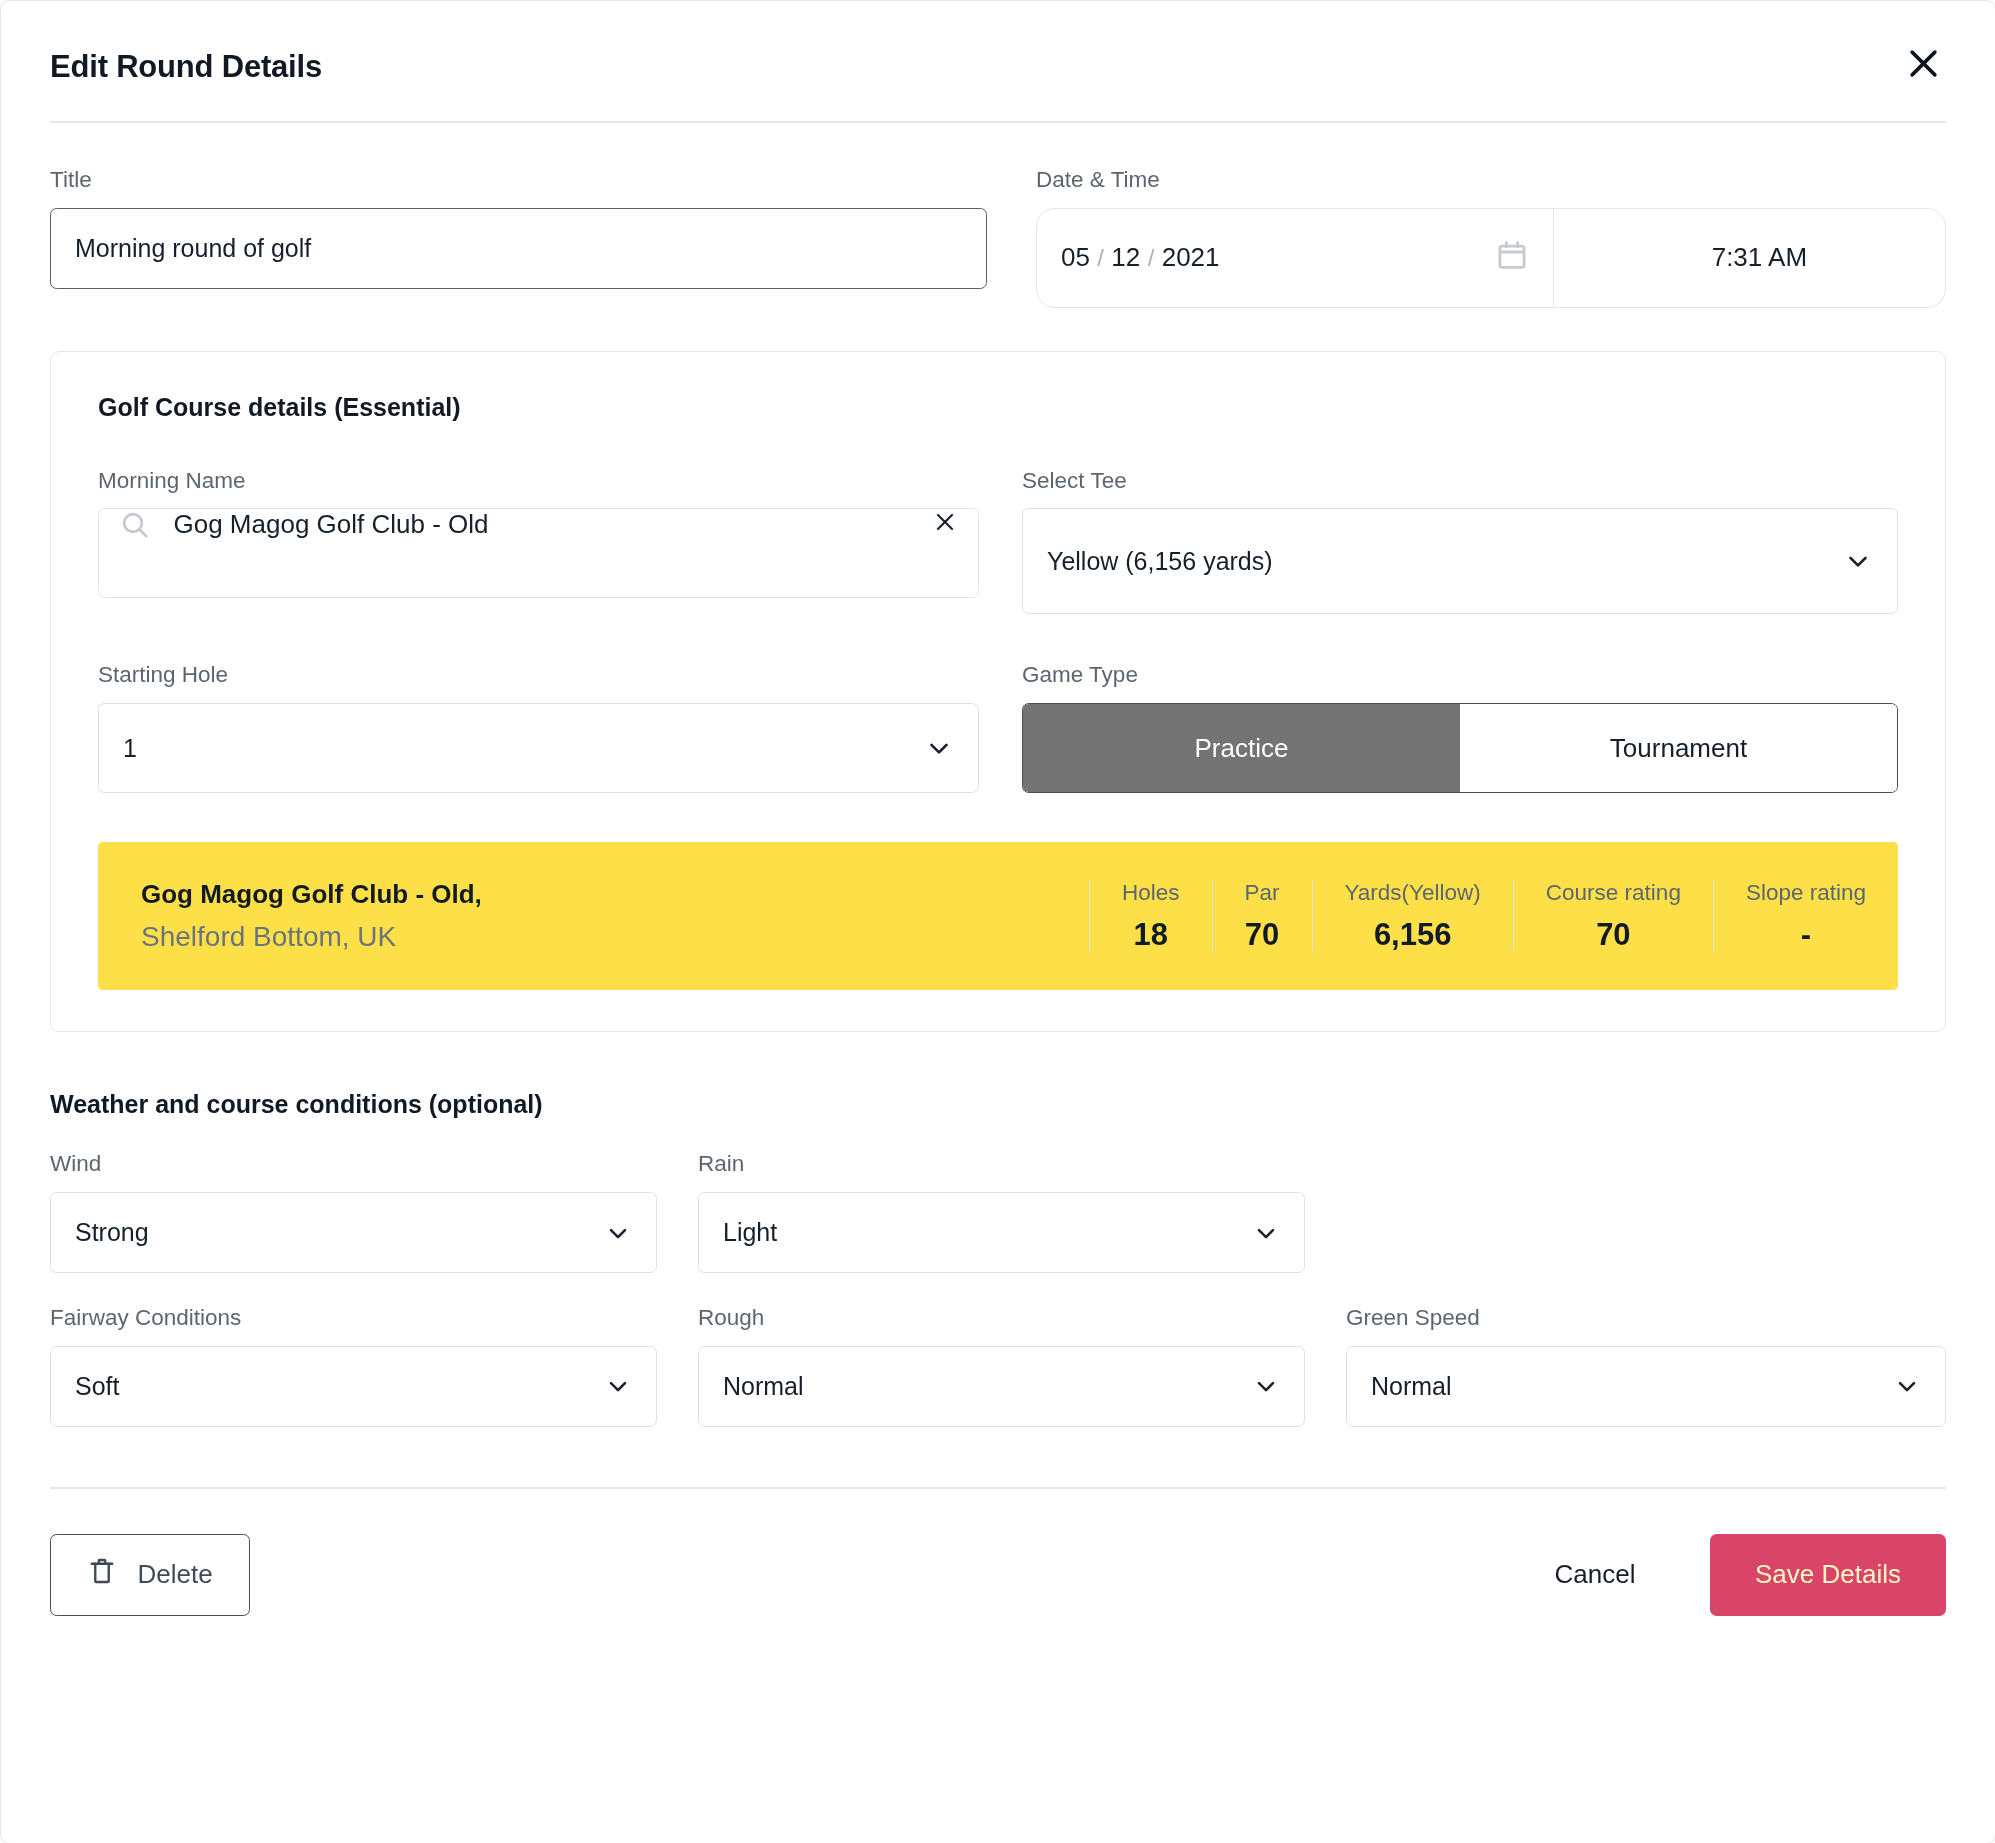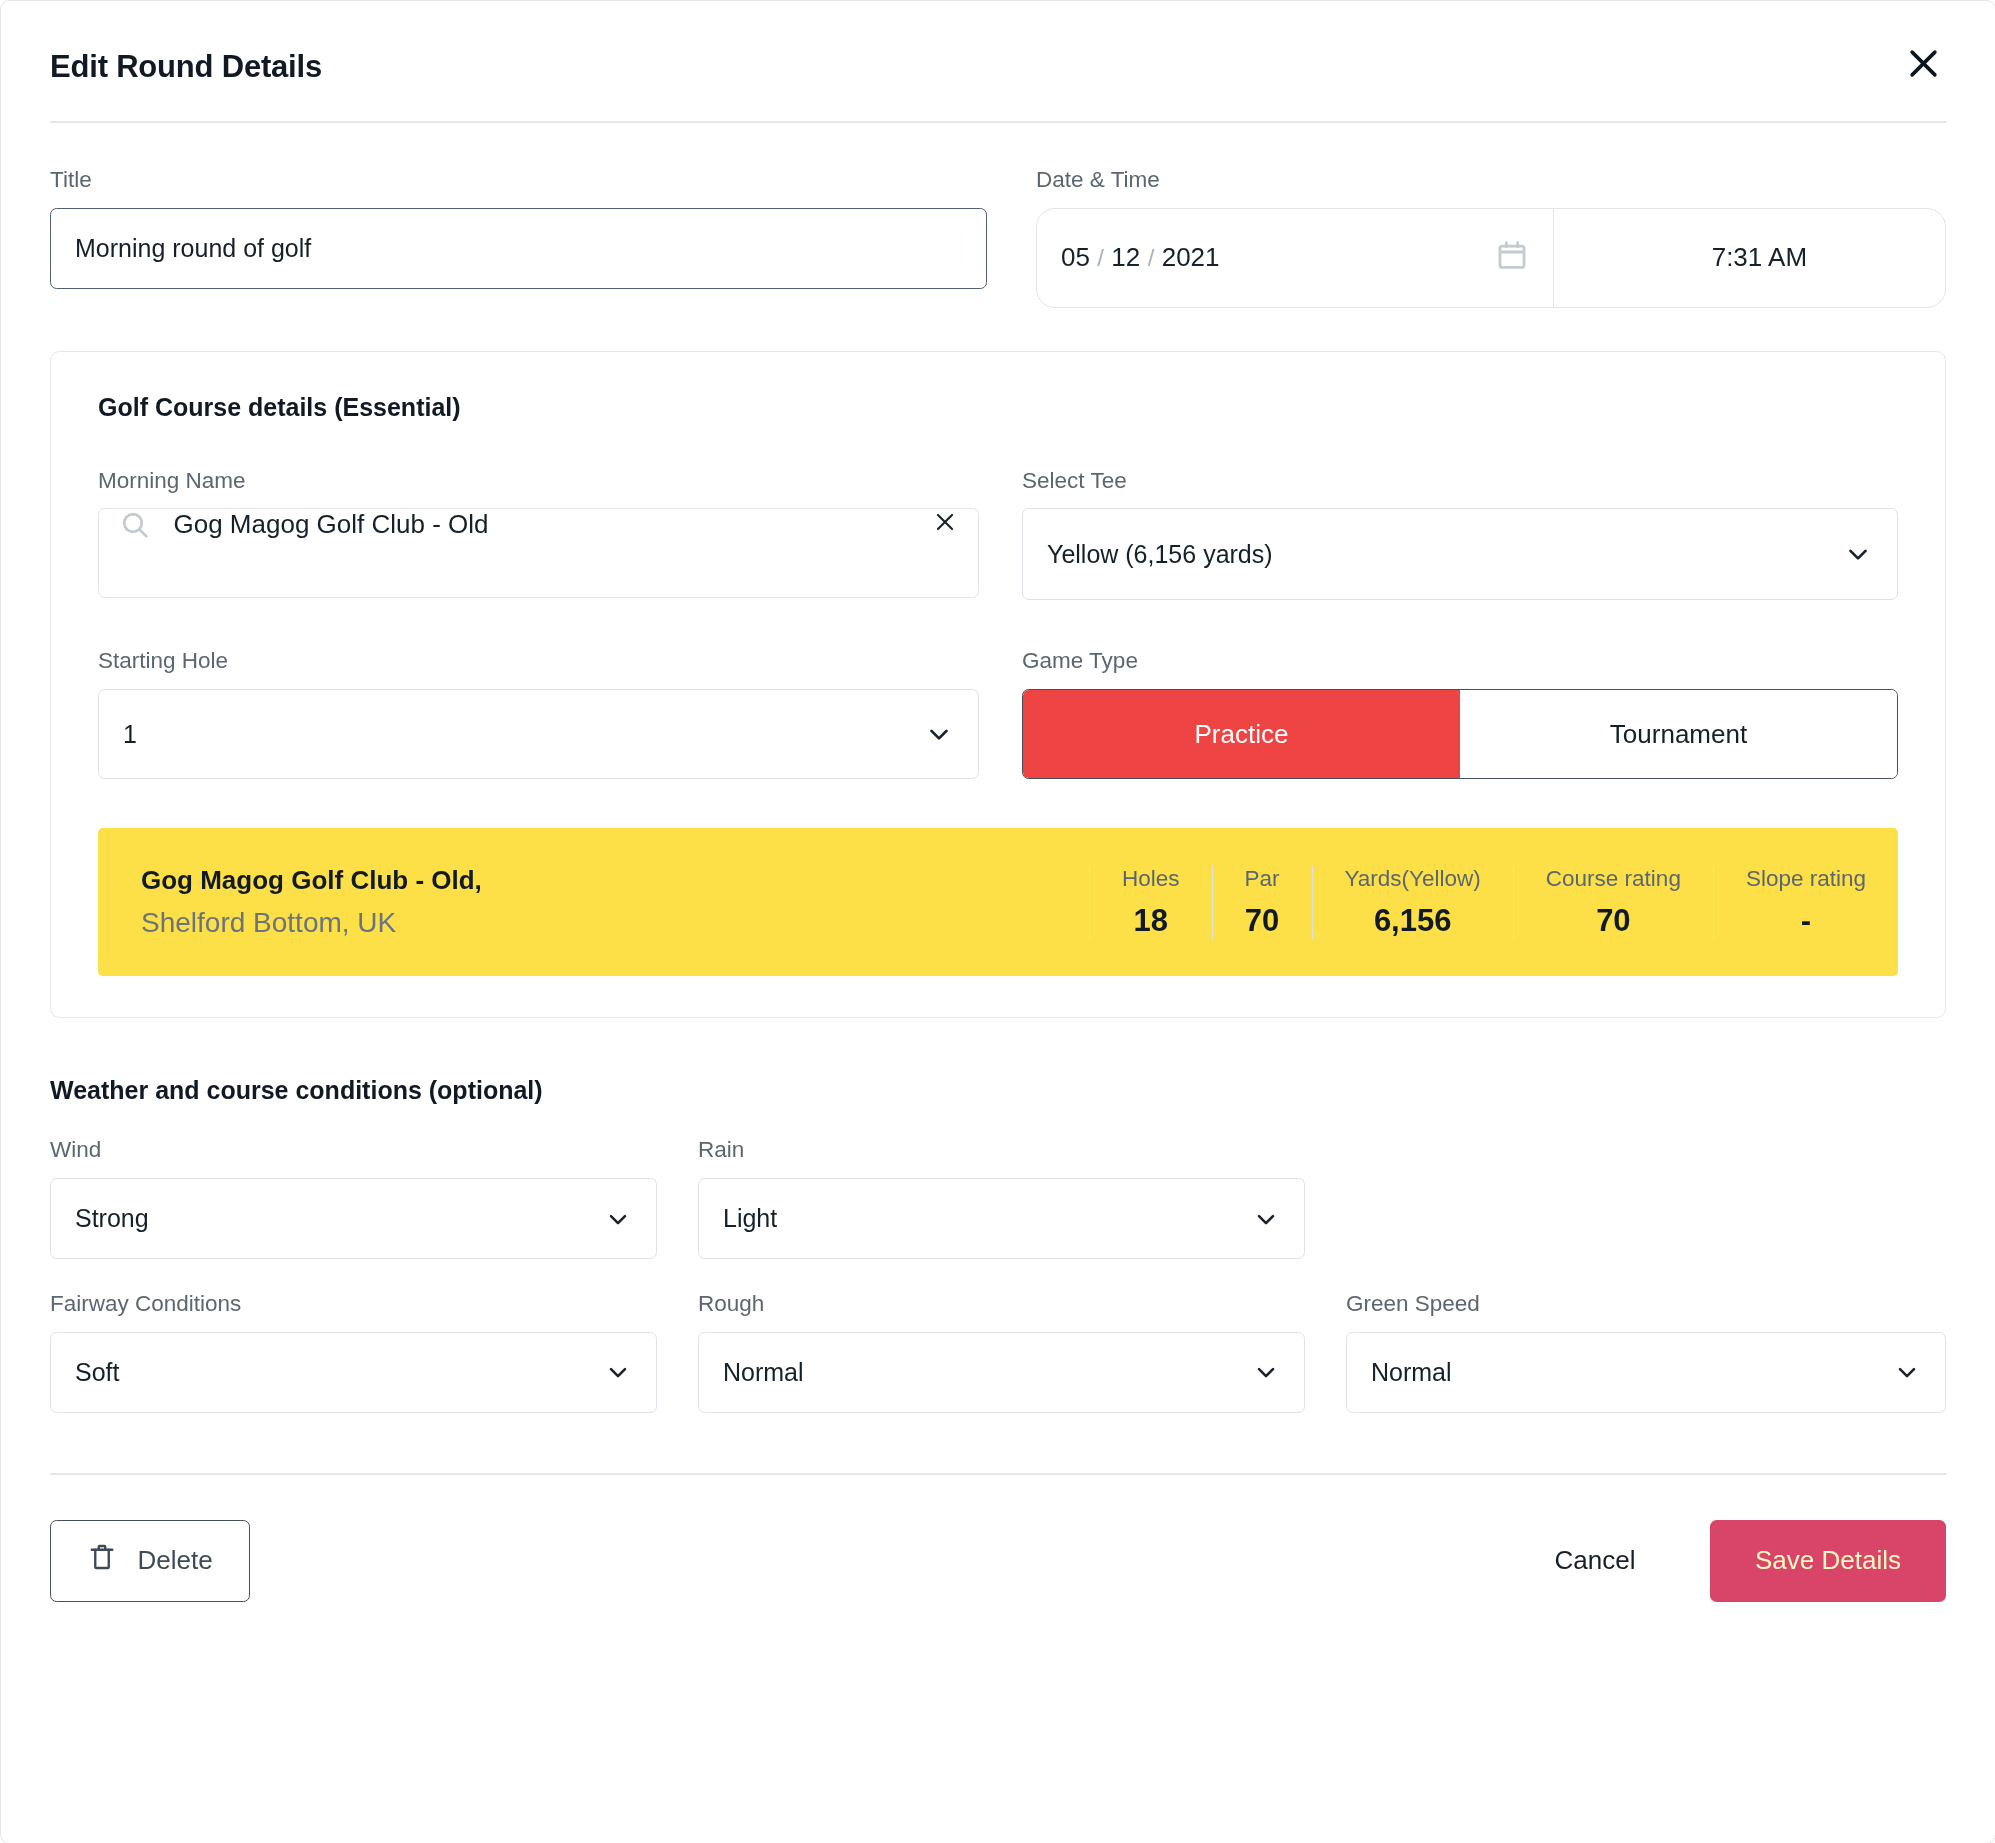--- a/index.html
+++ b/index.html
@@ -161,21 +161,21 @@
   }
   .search-input .text {
     flex: 1;
     font-size: 26px;
     color: #16202b;
   }
   .clear-x {
     cursor: pointer;
     display: flex; align-items: center;
   }
-  .tee-select { height: 92px; }
+  .tee-select { height: 106px; }
 
   .row-gap { margin-top: 49px; }
 
   .hole-select { height: 90px; }
 
   
   .toggle {
     display: flex;
     height: 90px;
     border: 1.9px solid #44505c;
@@ -186,21 +186,21 @@
     flex: 1;
     display: flex;
     align-items: center;
     justify-content: center;
     font-size: 26px;
     cursor: pointer;
     background: #fff;
     color: #16202b;
   }
   .toggle .seg.active {
-    background: #ef4444;
+    background: #737373;
     color: #ffffff;
   }
 
   
   .summary {
     margin-top: 49px;
     background: #fde047;
     border-radius: 4.7px;
     display: flex;
     align-items: center;

